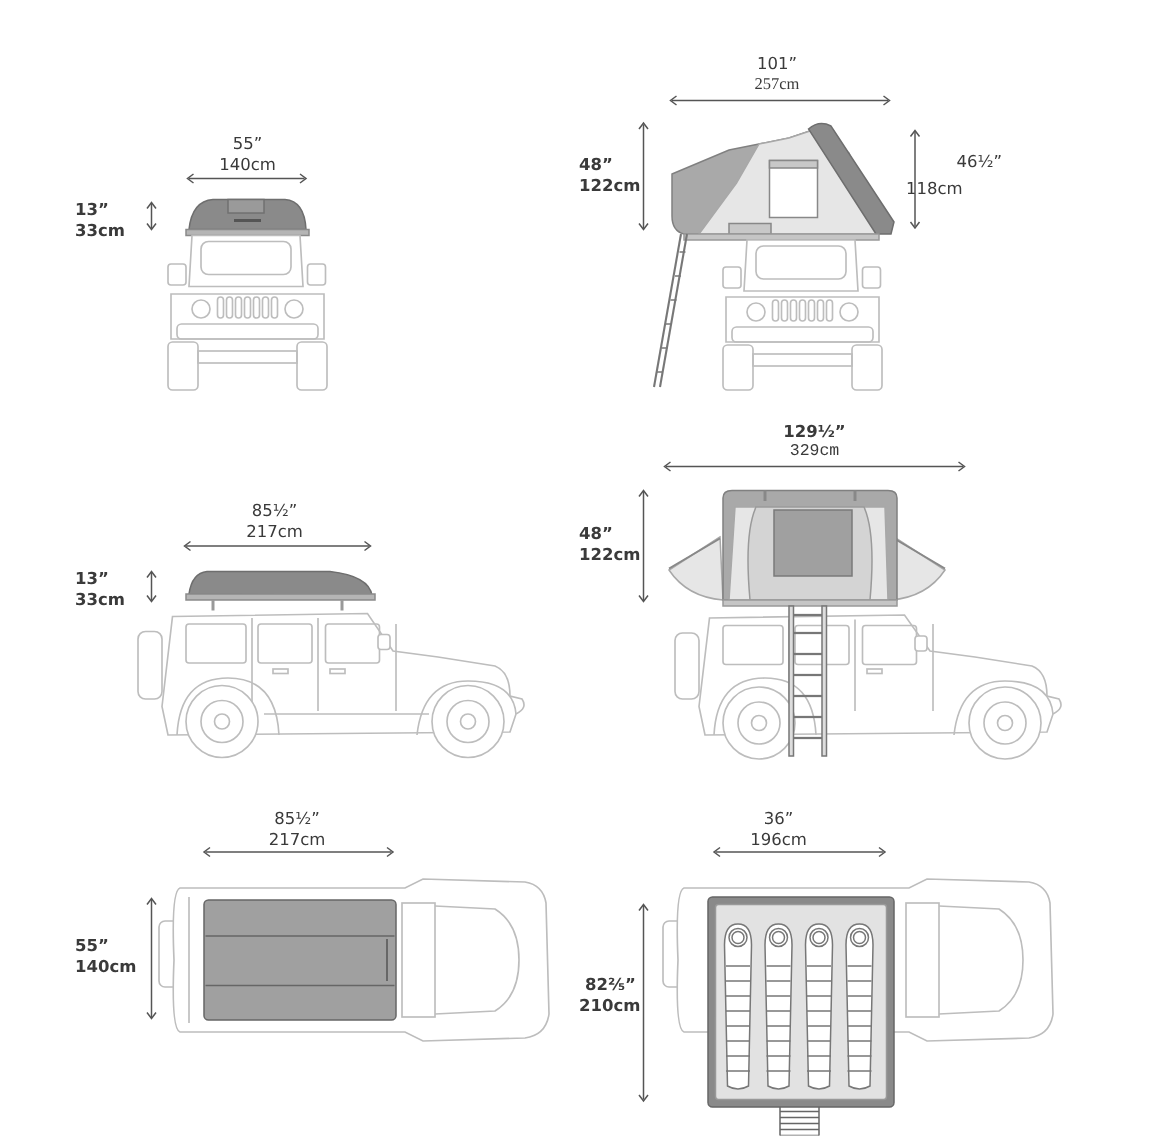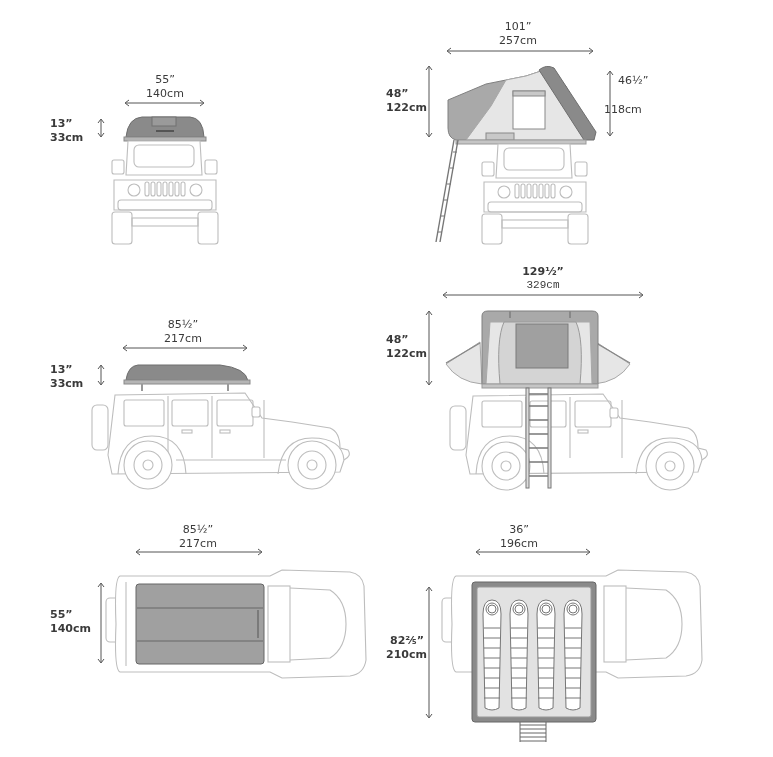--- a/index.html
+++ b/index.html
@@ -1,18 +1,18 @@
 <!DOCTYPE html>
 <html><head>
 <meta charset="utf-8">
 <style>
   html, body { margin: 0; padding: 0; background: #ffffff; }
   body { width: 773px; height: 757px; position: relative; overflow: hidden;
          font-family: "DejaVu Sans", "Liberation Sans", sans-serif; color: #3a3a3a; }
-  .panel { position: absolute; }
+  .panel { position: absolute; margin-top: 16px; }
   .lbl { position: absolute; font-size: 11px; line-height: 15px; color: #3a3a3a;
          text-align: center; white-space: nowrap; }
   .lbl.right { text-align: left; font-weight: bold; }
   .lbl.left { text-align: left; }
   svg { position: absolute; left: 0; top: 0; overflow: visible; }
   .line { stroke: #bdbdbd; stroke-width: 1.1; fill: none; }
   .line-w { stroke: #bdbdbd; stroke-width: 1.1; fill: #ffffff; }
   .dim { stroke: #555; stroke-width: 1; fill: none; }
   .tent-dark { fill: #8a8a8a; stroke: #6e6e6e; stroke-width: 1; }
   .tent-mid { fill: #a9a9a9; stroke: #808080; stroke-width: 1; }
@@ -64,24 +64,24 @@
       <rect class="line" x="118" y="200" width="94" height="10" rx="3"></rect>
       <rect class="line-w" x="112" y="212" width="20" height="32" rx="3"></rect>
       <rect class="line-w" x="198" y="212" width="20" height="32" rx="3"></rect>
       <rect class="line" x="132" y="218" width="66" height="8"></rect>
     </g>
   </svg>
 </div>
 
 <div class="panel" style="left:386px;top:0;width:387px;height:260px;">
   <div class="lbl" style="left:107px;top:19px;width:50px;">101”</div>
-  <div class="lbl" style="left:107px;top:33px;width:50px;">257cm</div>
+  <div class="lbl" style="left:107px;top:33px;width:50px;font-family:Liberation Serif, serif;">257cm</div>
   <div class="lbl right" style="left:0px;top:86px;width:36px;">48”</div>
   <div class="lbl right" style="left:0px;top:100px;width:36px;">122cm</div>
-  <div class="lbl left" style="left:232px;top:73px;width:50px;">46½”</div>
+  <div class="lbl left" style="left:232px;top:84px;width:50px;text-align:right;">46½”</div>
   <div class="lbl left" style="left:218px;top:102px;width:50px;">118cm</div>
   <svg width="387" height="260">
     <g>
       <line class="dim" x1="62" y1="51" x2="206" y2="51"></line>
       <path class="dim" d="M65 48 L61 51 L65 54 M203 48 L207 51 L203 54"></path>
     </g>
     <g>
       <line class="dim" x1="43" y1="67" x2="43" y2="136"></line>
       <path class="dim" d="M40 70 L43 66 L46 70 M40 133 L43 137 L46 133"></path>
     </g>

